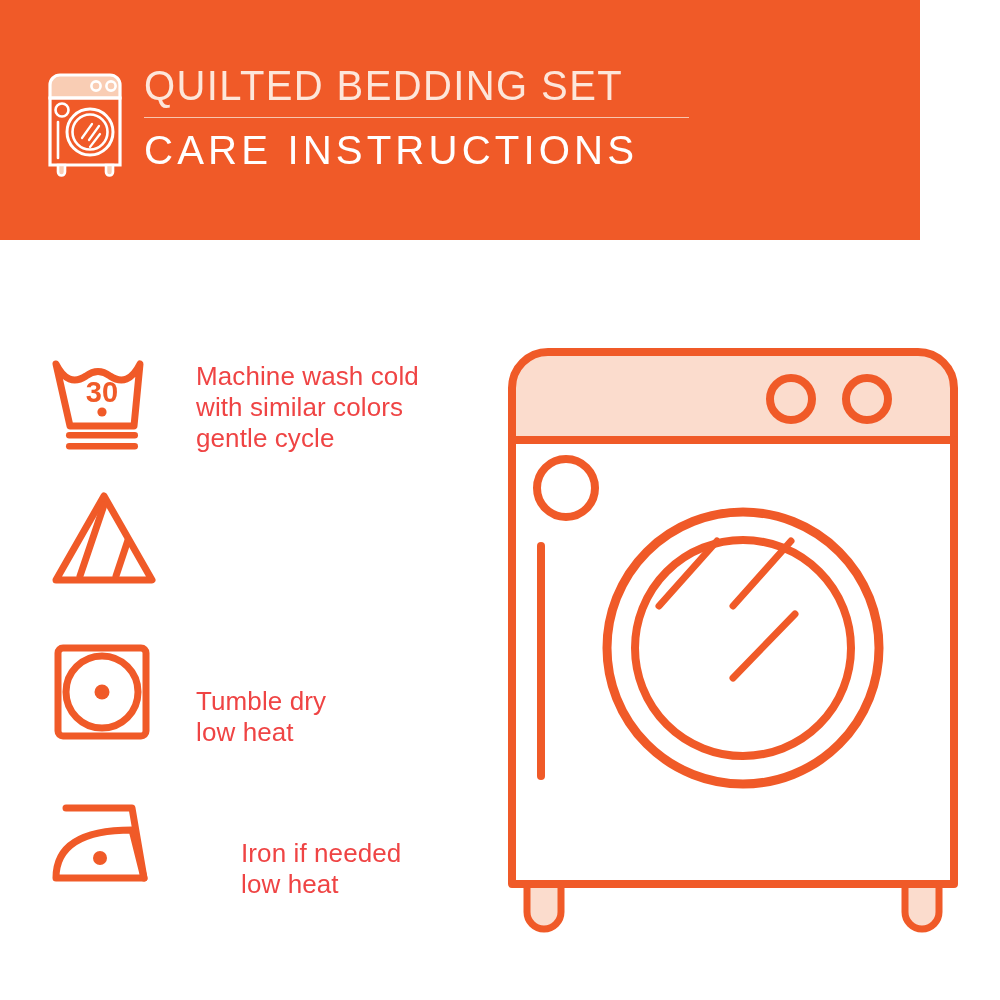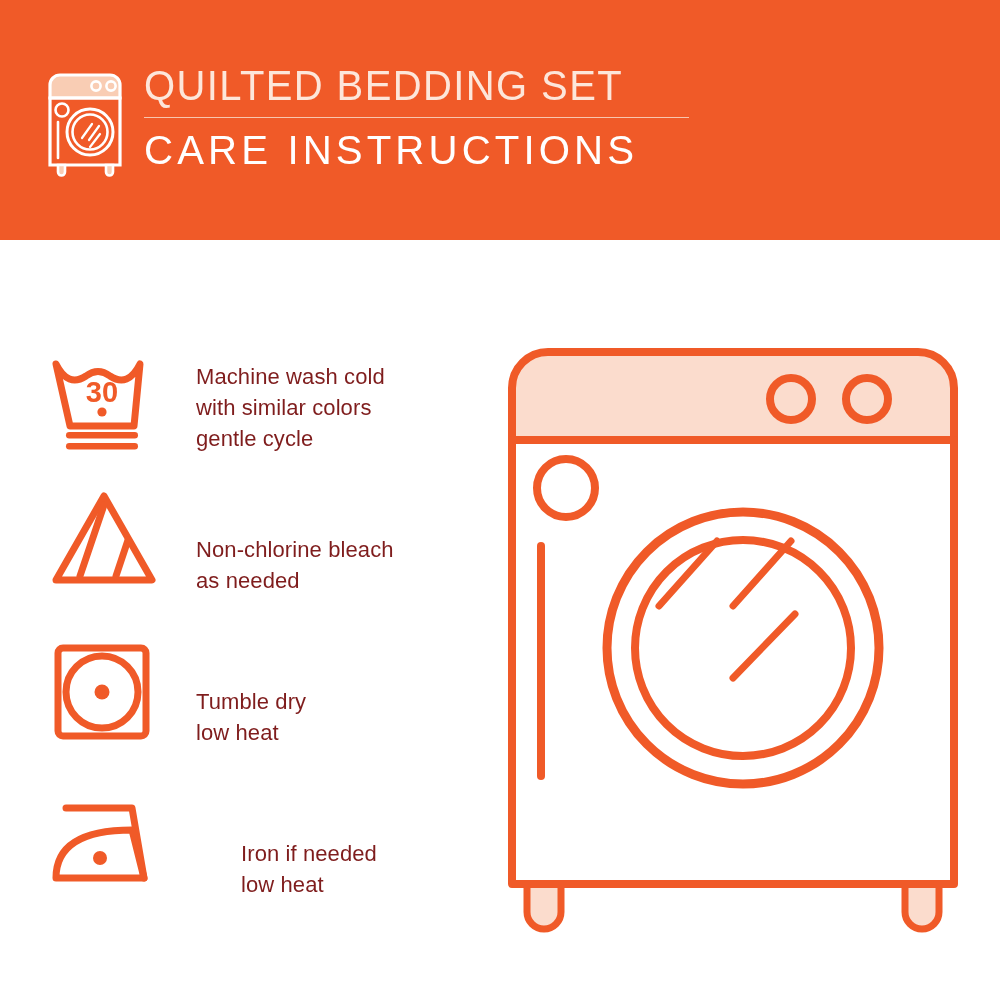--- a/index.html
+++ b/index.html
@@ -12,21 +12,21 @@
     height: 1000px;
     font-family: "Liberation Sans", sans-serif;
     overflow: hidden;
     position: relative;
   }
 
   
   .header {
     position: absolute;
     left: 0; top: 0;
-    width: 1000px;
+    width: 920px;
     height: 240px;
     background: #F05A28;
     box-sizing: border-box;
   }
   .header-inner {
     position: absolute;
     left: 44px;
     top: 62px;
     display: flex;
     align-items: flex-start;
@@ -89,22 +89,22 @@
 
   .care-symbol {
     width: 112px;
     height: 108px;
     flex: 0 0 auto;
   }
   .care-symbol svg { display: block; }
 
   .care-label {
     margin-left: 36px;
-    color: #7f1d1d;
-    font-size: 22px;
+    color: #ef4444;
+    font-size: 26px;
     line-height: 31px;
     font-weight: 500;
     letter-spacing: 0.1px;
     white-space: pre-line;
   }
   .care-row[data-row="0"] .care-label { margin-top: 16px; }
   .care-row[data-row="1"] .care-label { margin-top: 22px; }
   .care-row[data-row="2"] .care-label { margin-top: 19px; }
   .care-row[data-row="3"] .care-label { margin-top: 22px; }
 
@@ -180,22 +180,20 @@
   </div>
 
   <div class="care-row" data-row="1">
     <div class="care-symbol">
       <svg viewBox="0 0 112 108" width="112" height="108" fill="none" xmlns="http://www.w3.org/2000/svg">
         <path d="M56 8 L104 92 H8 Z" stroke="#F05A28" stroke-width="7" stroke-linejoin="round" fill="none"></path>
         <line x1="56" y1="17" x2="32" y2="88" stroke="#F05A28" stroke-width="7" stroke-linecap="round"></line>
         <line x1="80" y1="52" x2="68" y2="88" stroke="#F05A28" stroke-width="7" stroke-linecap="round"></line>
       </svg>
     </div>
-    <div class="care-label">Non-chlorine bleach
-as needed</div>
   </div>
 
   <div class="care-row" data-row="2">
     <div class="care-symbol">
       <svg viewBox="0 0 112 108" width="112" height="108" fill="none" xmlns="http://www.w3.org/2000/svg">
         <rect x="10" y="8" width="88" height="88" rx="5" stroke="#F05A28" stroke-width="7" fill="none"></rect>
         <circle cx="54" cy="52" r="36" stroke="#F05A28" stroke-width="7" fill="none"></circle>
         <circle cx="54" cy="52" r="7.5" fill="#F05A28"></circle>
       </svg>
     </div>

